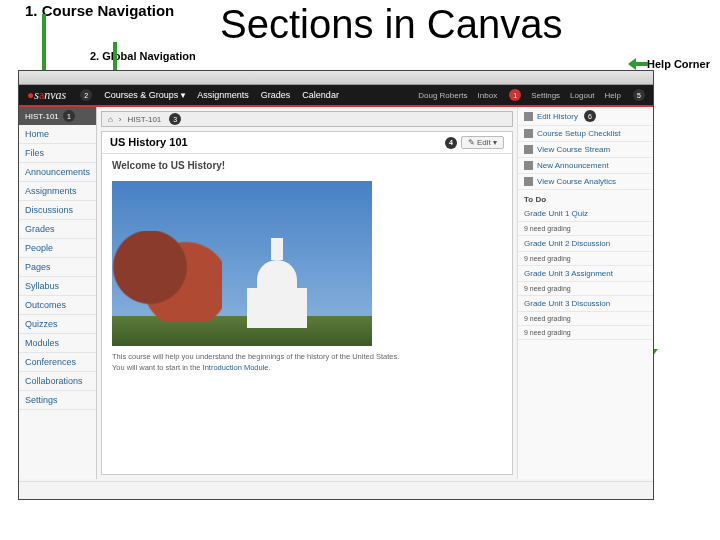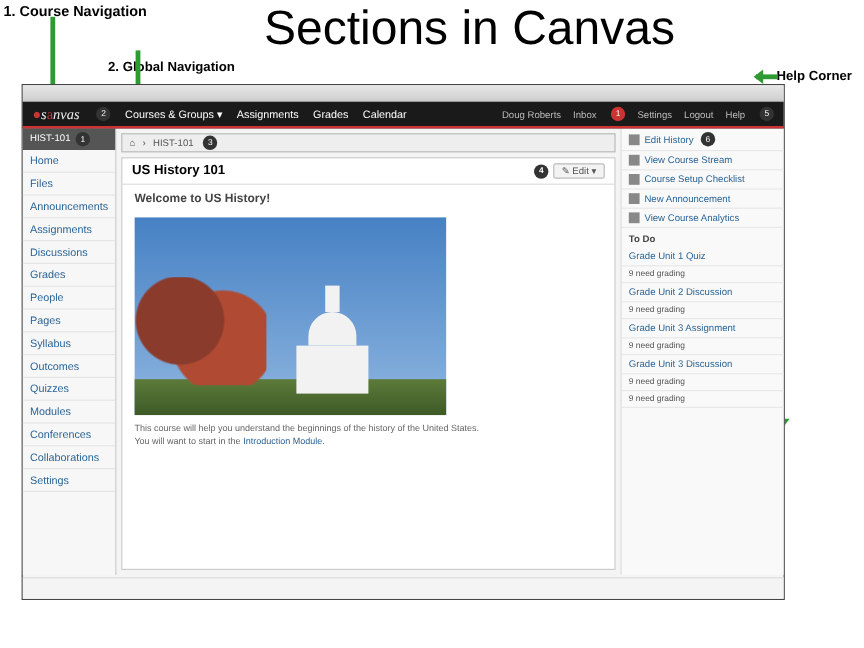--- a/index.html
+++ b/index.html
@@ -1,19 +1,19 @@
 <!DOCTYPE html>
 <html><head>
 <meta charset="utf-8">
 <style>
   * { box-sizing: border-box; margin: 0; padding: 0; }
   body { width: 720px; height: 540px; font-family: Arial, Helvetica, sans-serif; background: #fff; position: relative; overflow: hidden; }
 
   .top-labels { position: absolute; top: 2px; left: 0; width: 100%; }
-  .label-1 { position: absolute; left: 3px; top: 0; font-size: 12px; font-weight: bold; }
+  .label-1 { position: absolute; left: 25px; top: 0; font-size: 15px; font-weight: bold; }
   .label-2 { position: absolute; left: 90px; top: 48px; font-size: 11px; font-weight: bold; }
   .title { position: absolute; left: 220px; top: 0; font-size: 40px; font-weight: 400; }
   .label-help { position: absolute; right: 10px; top: 58px; font-size: 11px; font-weight: bold; margin-left: 20px; }
 
   
   .arrow-v { position:absolute; width: 4px; background:#2d9b32; }
   .arrow-v::after { content:''; position:absolute; left:-4px; bottom:-8px; border:6px solid transparent; border-top:8px solid #2d9b32; }
   .arrow-h { position:absolute; height:4px; background:#2d9b32; }
   .arrow-h::before { content:''; position:absolute; left:-8px; top:-4px; border:6px solid transparent; border-right:8px solid #2d9b32; }
 
@@ -173,25 +173,25 @@
     </div>
 
     <div class="cf-sidebar">
       <div class="sb-item">
           <span class="sb-ico"></span>
           <span class="sb-link">Edit History</span> 
           <span class="num-bubble">6</span>
         </div>
       <div class="sb-item">
           <span class="sb-ico"></span>
+          <span class="sb-link">Course Setup Checklist</span>
+        </div>
+      <div class="sb-item">
+          <span class="sb-ico"></span>
           <span class="sb-link">View Course Stream</span>
-        </div>
-      <div class="sb-item">
-          <span class="sb-ico"></span>
-          <span class="sb-link">Course Setup Checklist</span>
         </div>
       <div class="sb-item">
           <span class="sb-ico"></span>
           <span class="sb-link">New Announcement</span>
         </div>
       <div class="sb-item">
           <span class="sb-ico"></span>
           <span class="sb-link">View Course Analytics</span>
         </div>
       <div class="sb-head">To Do</div>

